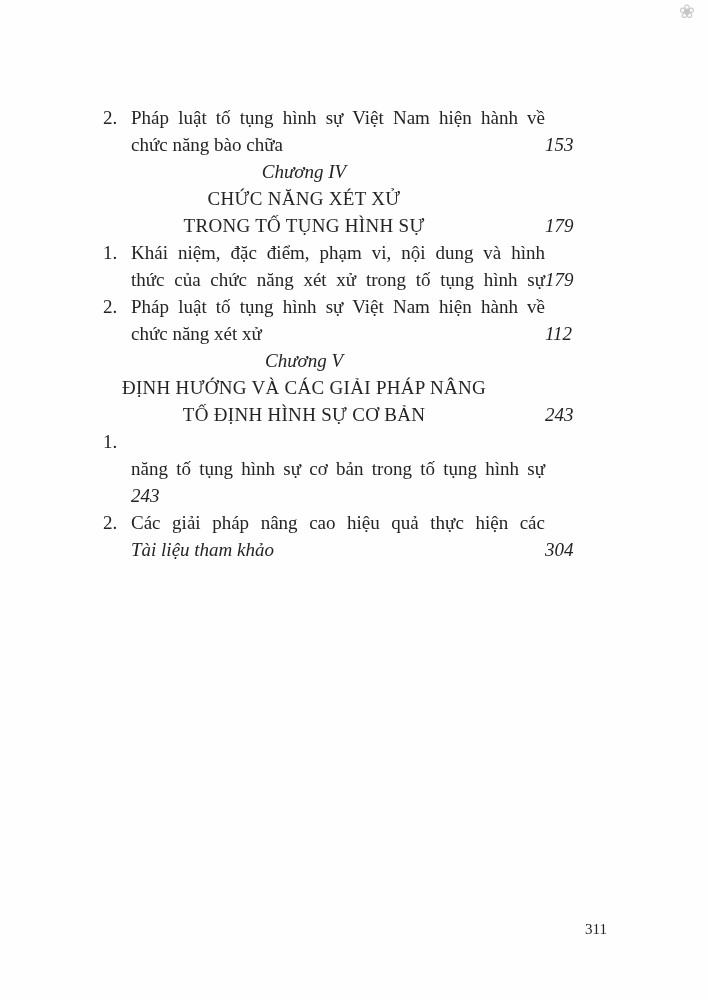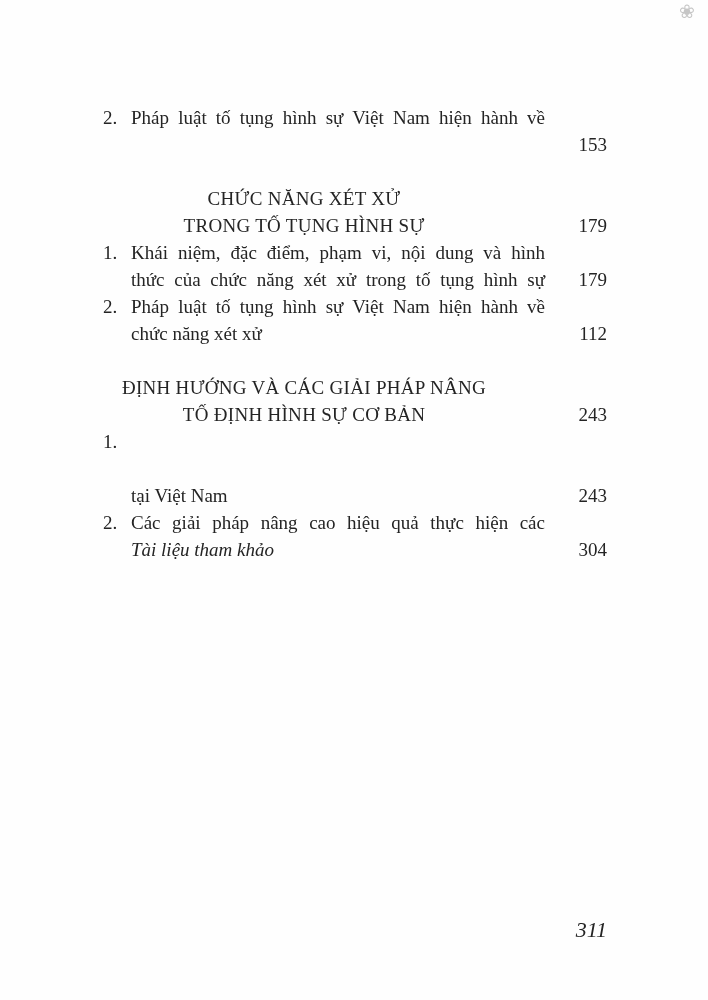--- a/index.html
+++ b/index.html
@@ -57,54 +57,55 @@
     box-sizing: border-box;
   }
   .it {
     font-style: italic;
   }
   .caps {
     letter-spacing: 0.3px;
   }
   .pg {
     flex: 1 1 auto;
-    text-align: right;
+    font-style: italic;
   }
   .folio {
     position: absolute;
     top: 916px;
     left: 103px;
     width: 504px;
     text-align: right;
-    font-size: 22px;
+    font-size: 15px;
     line-height: 27px;
-    font-style: italic;
   }
 </style>
 </head>
 <body>
 
 <div class="sheet">
 
   <div class="ornament">❀</div>
 
   <div class="toc">
 
     <div class="r">
       <span class="m">2.</span>
       <span class="t just">Pháp luật tố tụng hình sự Việt Nam hiện hành về</span>
       <span class="pg"></span>
     </div>
 
     <div class="r">
       <span class="m"></span>
+      <span class="t">chức năng bào chữa</span>
       <span class="pg">153</span>
     </div>
 
     <div class="r">
+      <span class="t full center it">Chương IV</span>
       <span class="pg"></span>
     </div>
 
     <div class="r">
       <span class="t full center caps">CHỨC NĂNG XÉT XỬ</span>
       <span class="pg"></span>
     </div>
 
     <div class="r">
       <span class="t full center caps">TRONG TỐ TỤNG HÌNH SỰ</span>
@@ -129,20 +130,21 @@
       <span class="pg"></span>
     </div>
 
     <div class="r">
       <span class="m"></span>
       <span class="t">chức năng xét xử</span>
       <span class="pg">112</span>
     </div>
 
     <div class="r">
+      <span class="t full center it">Chương V</span>
       <span class="pg"></span>
     </div>
 
     <div class="r">
       <span class="t full center caps">ĐỊNH HƯỚNG VÀ CÁC GIẢI PHÁP NÂNG CAO</span>
       <span class="pg"></span>
     </div>
 
 
     <div class="r">
@@ -150,26 +152,26 @@
       <span class="pg">243</span>
     </div>
 
     <div class="r">
       <span class="m">1.</span>
       <span class="pg"></span>
     </div>
 
     <div class="r">
       <span class="m"></span>
+      <span class="t just">năng tố tụng hình sự cơ bản trong tố tụng hình sự</span>
       <span class="pg"></span>
     </div>
 
     <div class="r">
       <span class="m"></span>
-      <span class="t">tại Việt Nam</span>
       <span class="pg">243</span>
     </div>
 
     <div class="r">
       <span class="m">2.</span>
       <span class="t just">Các giải pháp nâng cao hiệu quả thực hiện các</span>
       <span class="pg"></span>
     </div>
 
 

